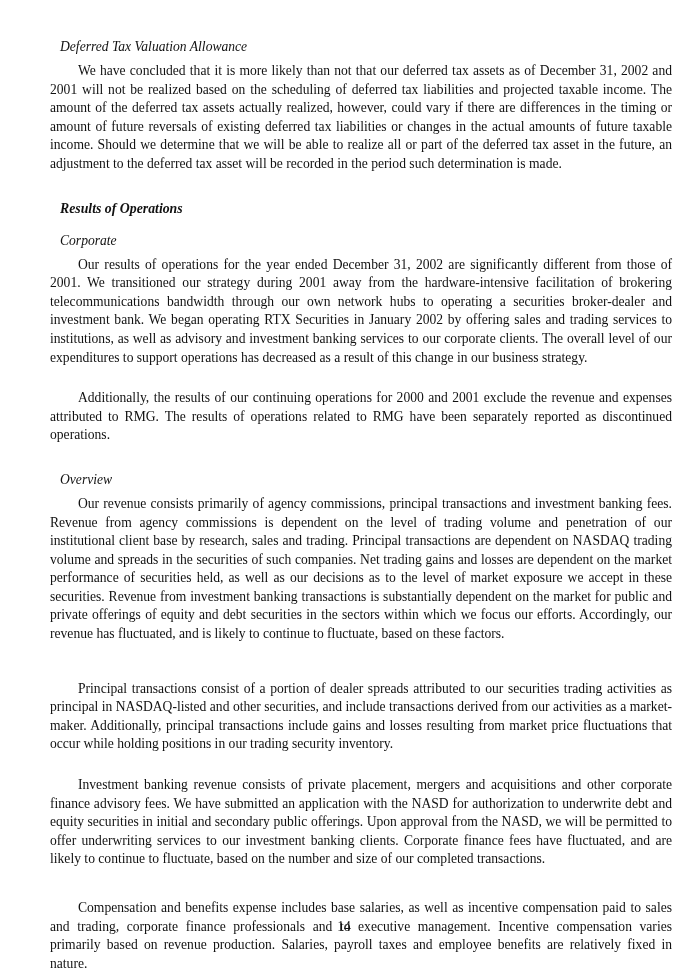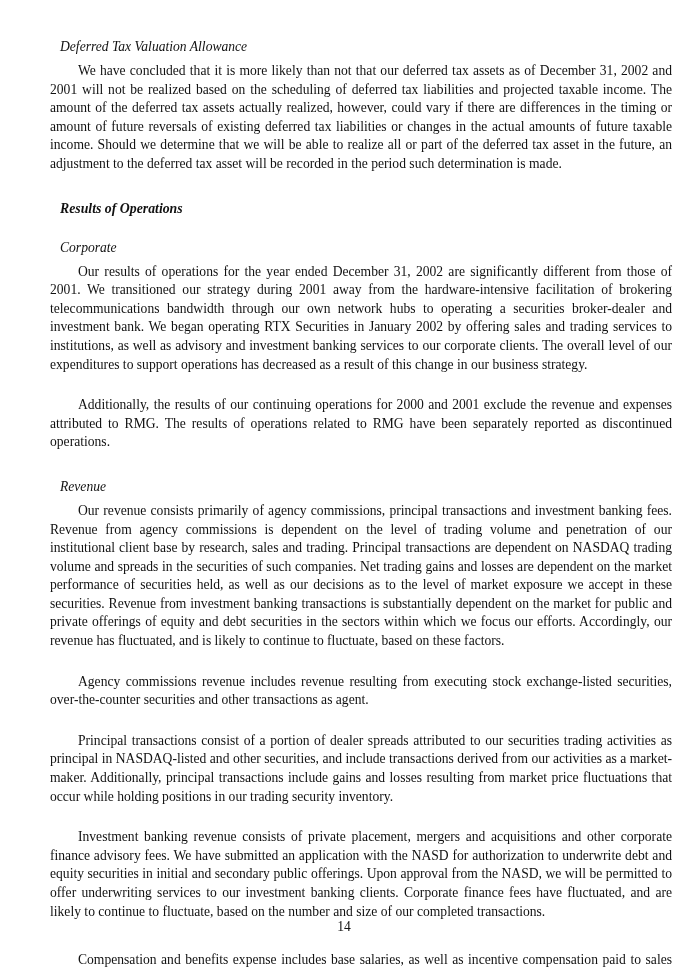--- a/index.html
+++ b/index.html
@@ -25,21 +25,21 @@
       font-style: italic;
       font-size: 13.6px;
       line-height: 18px;
       margin: 0 0 6px 14px;
     }
     .heading-bold {
       font-style: italic;
       font-weight: bold;
       font-size: 13.8px;
       line-height: 18px;
-      margin: 0 0 21px 14px;
+      margin: 0 0 14px 14px;
     }
     p.para {
       font-size: 13.6px;
       line-height: 18.6px;
       text-align: justify;
       text-indent: 28px;
       margin: 4px;
     }
     .gap-m { height: 14px; }
     .gap-l { height: 22px; }
@@ -64,24 +64,23 @@
   <div class="gap-l"></div>
 
   <div class="heading-bold">Results of Operations</div>
   <div class="heading-italic">Corporate</div>
   <p class="para">Our results of operations for the year ended December 31, 2002 are significantly different from those of 2001. We transitioned our strategy during 2001 away from the hardware-intensive facilitation of brokering telecommunications bandwidth through our own network hubs to operating a securities broker-dealer and investment bank. We began operating RTX Securities in January 2002 by offering sales and trading services to institutions, as well as advisory and investment banking services to our corporate clients. The overall level of our expenditures to support operations has decreased as a result of this change in our business strategy.</p>
   <div class="gap-m"></div>
   <p class="para">Additionally, the results of our continuing operations for 2000 and 2001 exclude the revenue and expenses attributed to RMG. The results of operations related to RMG have been separately reported as discontinued operations.</p>
 
   <div class="gap-l"></div>
 
-  <div class="heading-italic">Revenue</div>
+  <div class="heading-italic">Overview</div>
   <p class="para">Our revenue consists primarily of agency commissions, principal transactions and investment banking fees. Revenue from agency commissions is dependent on the level of trading volume and penetration of our institutional client base by research, sales and trading. Principal transactions are dependent on NASDAQ trading volume and spreads in the securities of such companies. Net trading gains and losses are dependent on the market performance of securities held, as well as our decisions as to the level of market exposure we accept in these securities. Revenue from investment banking transactions is substantially dependent on the market for public and private offerings of equity and debt securities in the sectors within which we focus our efforts. Accordingly, our revenue has fluctuated, and is likely to continue to fluctuate, based on these factors.</p>
   <div class="gap-m"></div>
-  <p class="para">Agency commissions revenue includes revenue resulting from executing stock exchange-listed securities, over-the-counter securities and other transactions as agent.</p>
   <div class="gap-m"></div>
   <p class="para">Principal transactions consist of a portion of dealer spreads attributed to our securities trading activities as principal in NASDAQ-listed and other securities, and include transactions derived from our activities as a market-maker. Additionally, principal transactions include gains and losses resulting from market price fluctuations that occur while holding positions in our trading security inventory.</p>
   <div class="gap-m"></div>
   <p class="para">Investment banking revenue consists of private placement, mergers and acquisitions and other corporate finance advisory fees. We have submitted an application with the NASD for authorization to underwrite debt and equity securities in initial and secondary public offerings. Upon approval from the NASD, we will be permitted to offer underwriting services to our investment banking clients. Corporate finance fees have fluctuated, and are likely to continue to fluctuate, based on the number and size of our completed transactions.</p>
 
   <div class="gap-l"></div>
 
   <p class="para">Compensation and benefits expense includes base salaries, as well as incentive compensation paid to sales and trading, corporate finance professionals and to executive management. Incentive compensation varies primarily based on revenue production. Salaries, payroll taxes and employee benefits are relatively fixed in nature.</p>
 
 </div>

